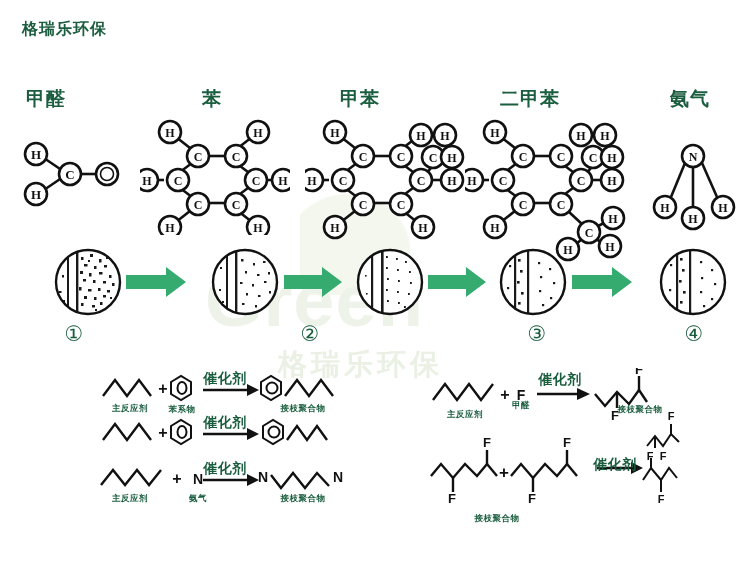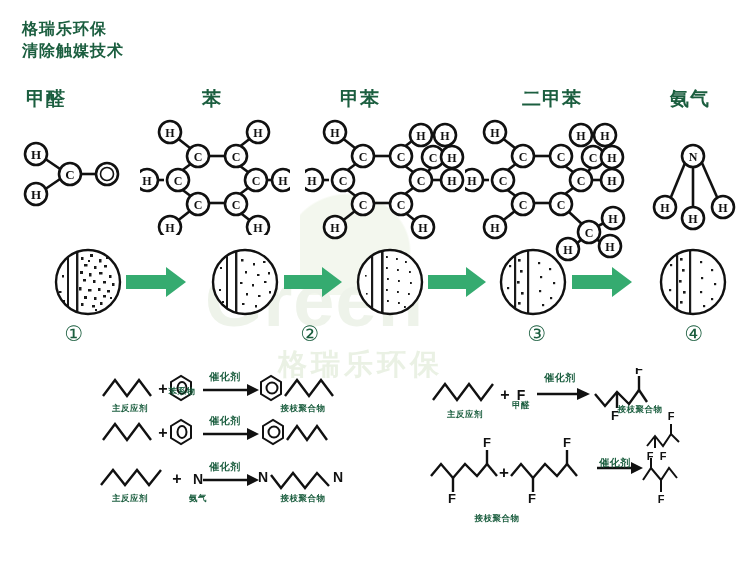--- a/index.html
+++ b/index.html
@@ -54,39 +54,39 @@
   .rx{position:absolute;}
   .rx-lbl{
     position:absolute;
     font-family:"DejaVu Sans",sans-serif;
     font-size:8.5px;font-weight:700;color:#1b5e3f;white-space:nowrap;
     transform:translateX(-50%);letter-spacing:.5px;
   }
   .rx-cat{
     position:absolute;
     font-family:Liberation Sans, sans-serif;
-    font-size:10px;font-weight:700;color:#1b5e3f;white-space:nowrap;
+    font-size:14px;font-weight:700;color:#1b5e3f;white-space:nowrap;
     transform:translateX(-50%);letter-spacing:.5px;
   }
 </style>
 </head>
 <body>
 
 <div id="stage">
 
   <div class="wm wm-leaf"></div>
   <div class="wm wm-green">Green</div>
   <div class="wm wm-cn">格瑞乐环保</div>
 
-  <div class="brand"><span>格瑞乐环保</span><br><span>清除触媒技术</span></div>
+  <div class="brand"><span>格瑞乐环保</span><br></div>
 
   <div class="col-title" style="left:46px">甲醛</div>
   <div class="col-title" style="left:212px">苯</div>
   <div class="col-title" style="left:360px">甲苯</div>
-  <div class="col-title" style="left:552px">二甲苯</div>
+  <div class="col-title" style="left:530px">二甲苯</div>
   <div class="col-title" style="left:690px">氨气</div>
 
   <svg class="mol" style="left:8px;top:130px" width="120" height="90" viewBox="0 0 120 90">
     <g stroke="#111" stroke-width="2.6" fill="none">
       <line x1="30" y1="24" x2="58" y2="43"></line>
       <line x1="30" y1="64" x2="58" y2="45"></line>
       <line x1="72" y1="44" x2="88" y2="44"></line>
     </g>
     <g class="atomg">
       <circle cx="28" cy="24" r="11" fill="#fff" stroke="#111" stroke-width="2.6"></circle>
@@ -487,21 +487,21 @@
     <text x="68" y="24" font-size="16" font-weight="700" font-family="Liberation Sans, sans-serif" fill="#111" text-anchor="middle">+</text>
     <text x="68" y="68" font-size="16" font-weight="700" font-family="Liberation Sans, sans-serif" fill="#111" text-anchor="middle">+</text>
     <text x="82" y="114" font-size="16" font-weight="700" font-family="Liberation Sans, sans-serif" fill="#111" text-anchor="middle">+</text>
     <text x="103" y="114" font-size="14" font-weight="700" font-family="Liberation Sans, sans-serif" fill="#111" text-anchor="middle">N</text>
     <text x="168" y="112" font-size="14" font-weight="700" font-family="Liberation Sans, sans-serif" fill="#111" text-anchor="middle">N</text>
     <text x="243" y="112" font-size="14" font-weight="700" font-family="Liberation Sans, sans-serif" fill="#111" text-anchor="middle">N</text>
   </svg>
 
   <div class="rx-cat" style="left:225px;top:370px">催化剂</div>
   <div class="rx-lbl" style="left:130px;top:403px">主反应剂</div>
-  <div class="rx-lbl" style="left:182px;top:386px">苯系物</div>
+  <div class="rx-lbl" style="left:182px;top:404px">苯系物</div>
   <div class="rx-lbl" style="left:303px;top:403px">接枝聚合物</div>
 
   <div class="rx-cat" style="left:225px;top:414px">催化剂</div>
 
   <div class="rx-cat" style="left:225px;top:460px">催化剂</div>
   <div class="rx-lbl" style="left:130px;top:493px">主反应剂</div>
   <div class="rx-lbl" style="left:198px;top:493px">氨气</div>
   <div class="rx-lbl" style="left:303px;top:493px">接枝聚合物</div>
 
   <svg class="rx" style="left:425px;top:368px" width="260" height="145" viewBox="0 0 260 145">

